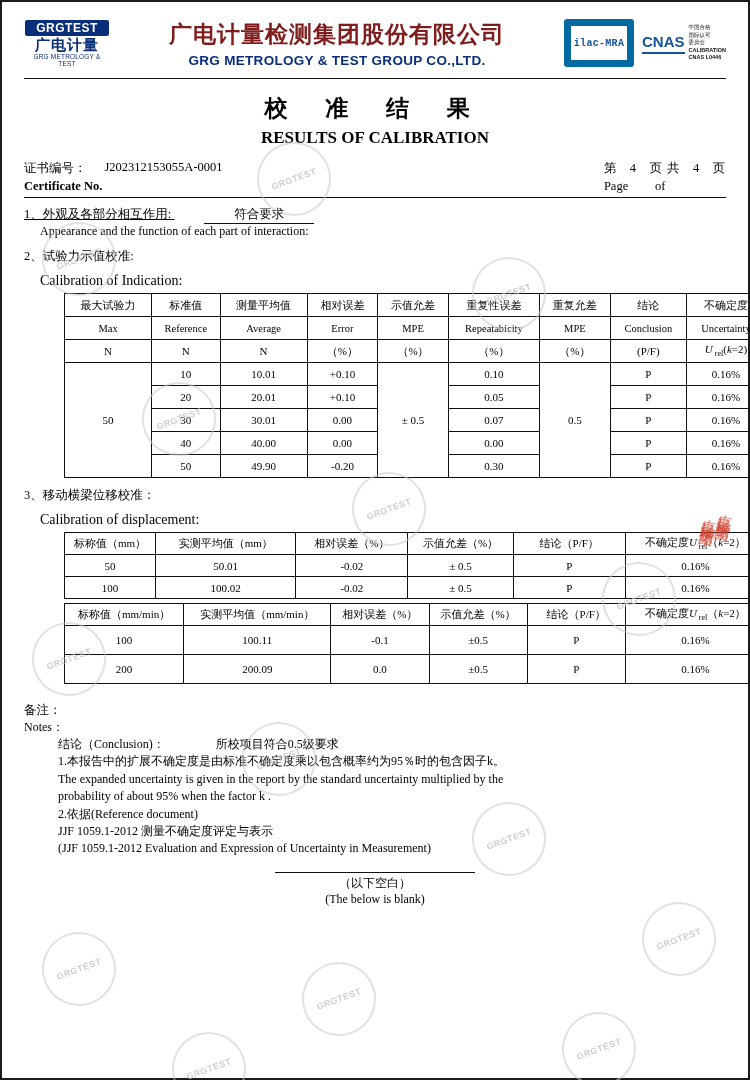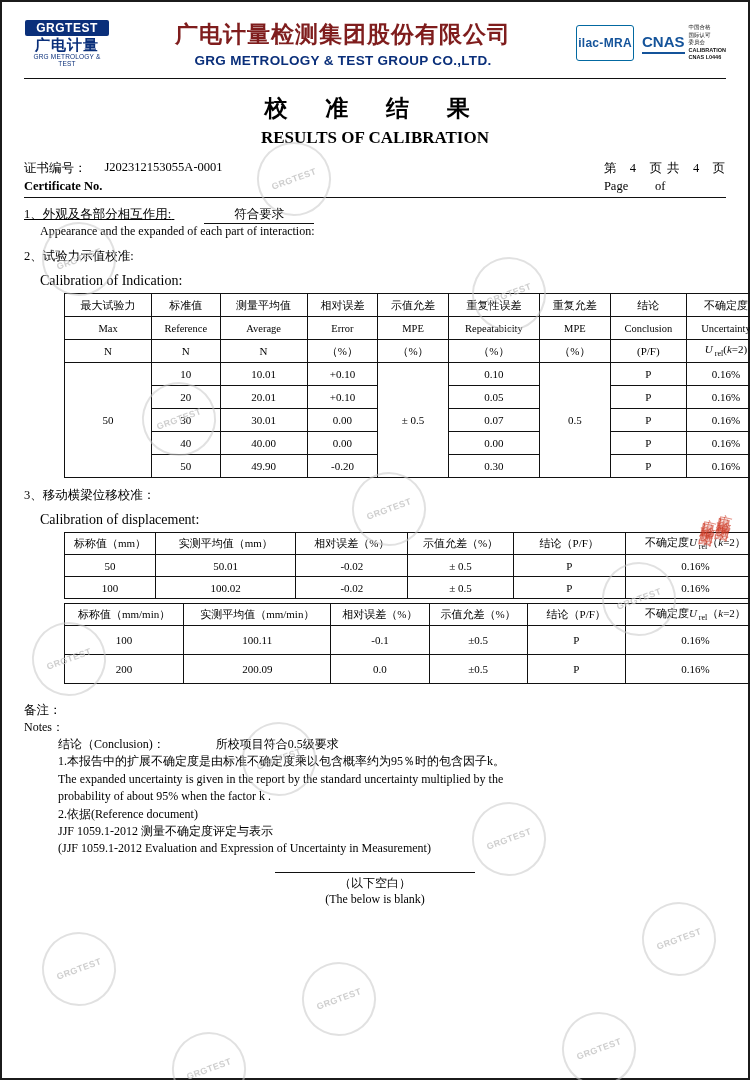--- a/index.html
+++ b/index.html
@@ -115,25 +115,25 @@
   }
   .marks {
     flex: 0 0 auto;
     display: flex;
     align-items: center;
     gap: 8px;
   }
   .ilac {
     width: 56px;
     height: 34px;
-    border: 1px solid #0369a1;
+    border: 7px solid #0369a1;
     border-radius: 3px;
     color: #14539a;
-    font-family: Liberation Sans, sans-serif;
-    font-size: 12px;
+    font-family: Liberation Mono, monospace;
+    font-size: 10px;
     font-weight: bold;
     display: flex;
     align-items: center;
     justify-content: center;
     letter-spacing: .3px;
   }
   .cnas {
     display: flex;
     align-items: center;
     gap: 4px;
@@ -329,21 +329,21 @@
       </div>
     </div>
   </div>
   <hr class="hr-cert">
 
   <div class="sec">
     <div class="sec-cn">
       <span>1、外观及各部分相互作用:</span>
       <span class="inline-val">符合要求</span>
     </div>
-    <div class="sec-en">Appearance and the expanded of each part of interaction:</div>
+    <div class="sec-en">Appearance and the function of each part of interaction:</div>
   </div>
 
   <div class="sec-title">
     <div>2、试验力示值校准:</div>
     <div class="en">Calibration of Indication:</div>
   </div>
 
   <table class="t1">
     <tbody>
         <tr>

